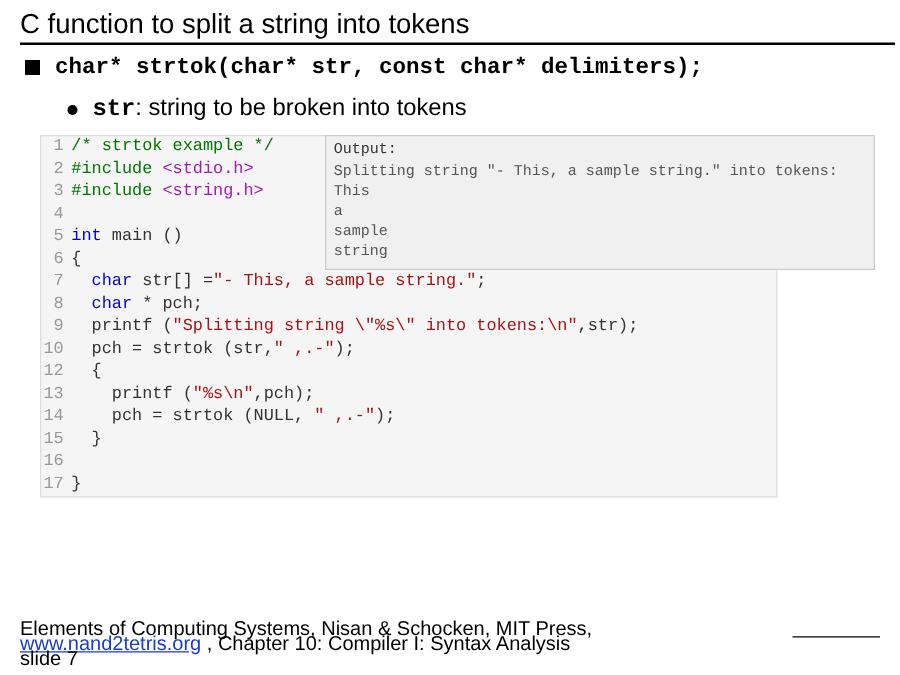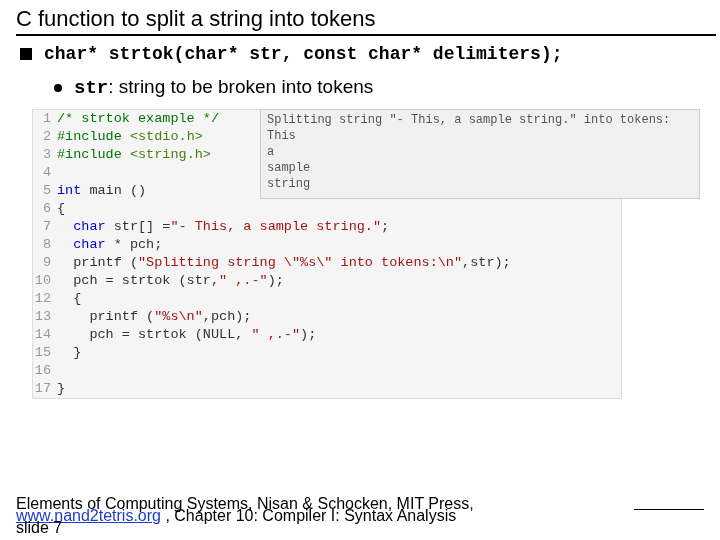--- a/index.html
+++ b/index.html
@@ -88,21 +88,21 @@
     user-select: none;
     flex-shrink: 0;
   }
   .cc {
     white-space: pre;
     color: #333;
   }
   .cc .kw { color: #0000cc; text-align: right; }
   .cc .pp { color: #007700; }
   .cc .cm { color: #007700; }
-  .cc .inc { color: #4d7c0f; margin-top: 20px; }
+  .cc .inc { color: #a21caf; margin-top: 20px; }
   .cc .str { color: #a31515; }
   .output-box {
     position: absolute;
     left: 228px;
     top: 0;
     width: 440px;
     background: #f0f0f0;
     border: 1px solid #ccc;
     font-family: Consolas, "Courier New", monospace;
     font-size: 12px;
@@ -205,20 +205,21 @@
         </div>
         <div class="code-line">
           <div class="ln">16</div>
         </div>
         <div class="code-line">
           <div class="ln">17</div>
           <div class="cc">}</div>
         </div>
       </div>
     <div class="output-box">
+      <div class="out-title">Output:</div>
       <div id="output-lines">
           <div>Splitting string "- This, a sample string." into tokens:</div>
           <div>This</div>
           <div>a</div>
           <div>sample</div>
           <div>string</div>
         </div>
     </div>
   </div>
 </div>

